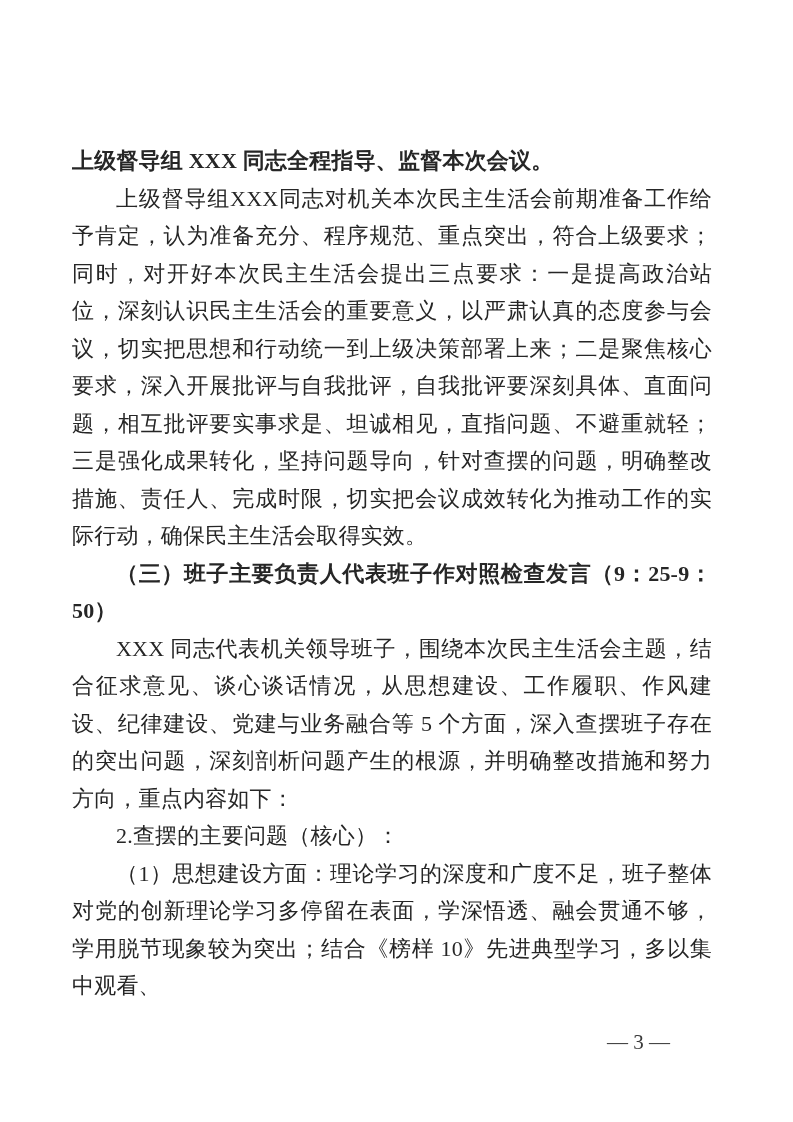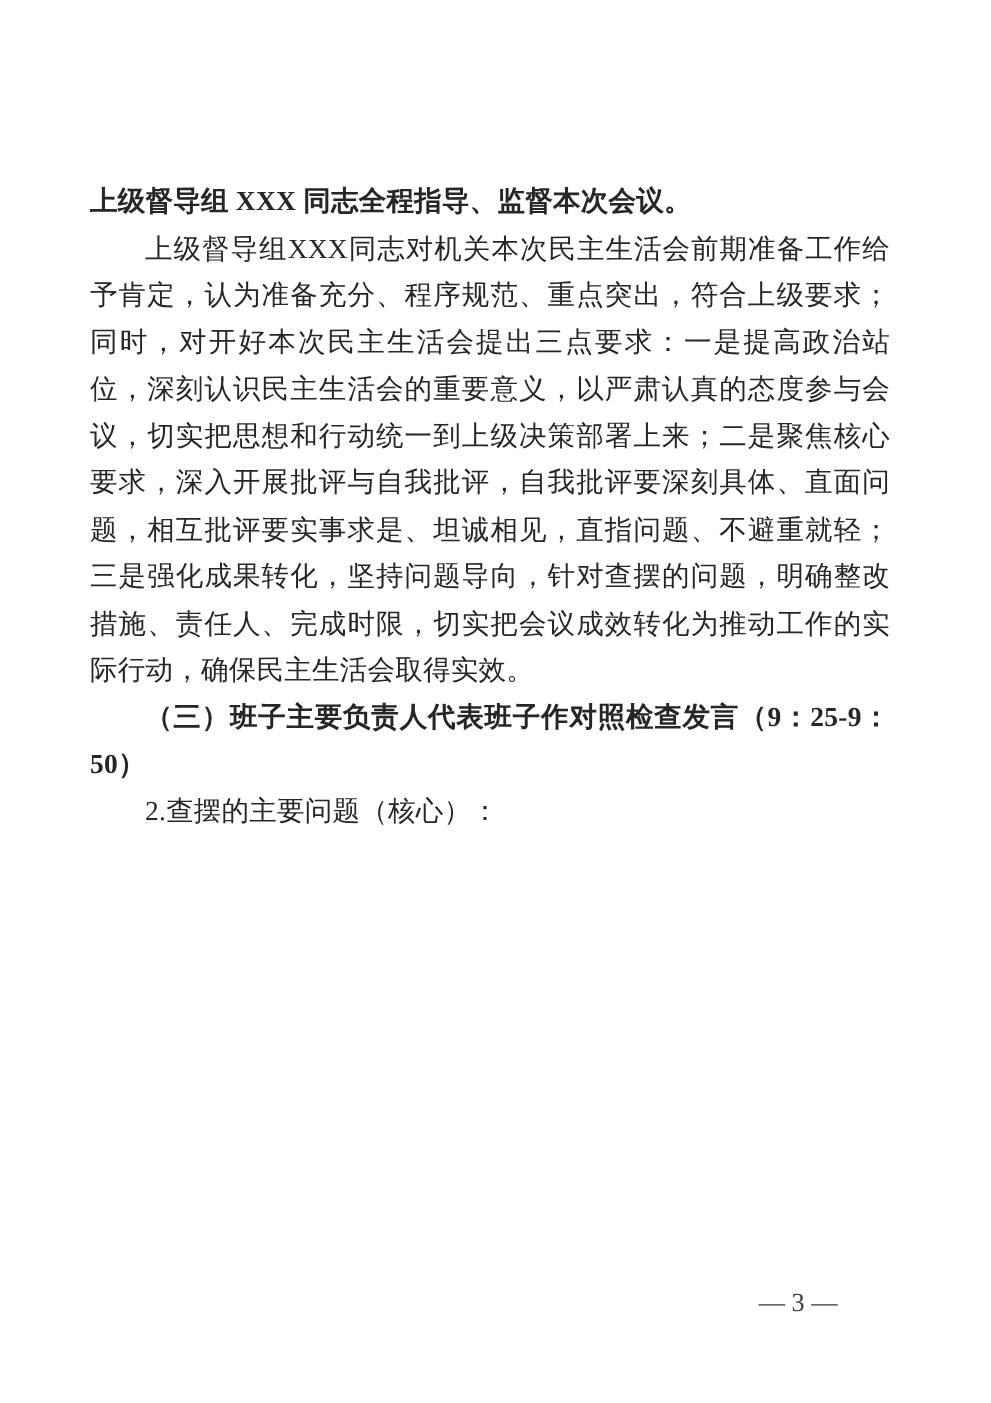--- a/index.html
+++ b/index.html
@@ -56,17 +56,19 @@
   }
 </style>
 </head>
 <body>
 
 <div class="page">
   <main class="content">
     <p class="body no-indent">上级督导组 XXX 同志全程指导、监督本次会议。</p>
     <p class="body">上级督导组XXX同志对机关本次民主生活会前期准备工作给予肯定，认为准备充分、程序规范、重点突出，符合上级要求；同时，对开好本次民主生活会提出三点要求：一是提高政治站位，深刻认识民主生活会的重要意义，以严肃认真的态度参与会议，切实把思想和行动统一到上级决策部署上来；二是聚焦核心要求，深入开展批评与自我批评，自我批评要深刻具体、直面问题，相互批评要实事求是、坦诚相见，直指问题、不避重就轻；三是强化成果转化，坚持问题导向，针对查摆的问题，明确整改措施、责任人、完成时限，切实把会议成效转化为推动工作的实际行动，确保民主生活会取得实效。</p>
     <p class="heading">（三）班子主要负责人代表班子作对照检查发言（9：25-9：50）</p>
+    <p class="body">XXX 同志代表机关领导班子，围绕本次民主生活会主题，结合征求意见、谈心谈话情况，从思想建设、工作履职、作风建设、纪律建设、党建与业务融合等 5 个方面，深入查摆班子存在的突出问题，深刻剖析问题产生的根源，并明确整改措施和努力方向，重点内容如下：</p>
     <p class="body">2.查摆的主要问题（核心）：</p>
+    <p class="body">（1）思想建设方面：理论学习的深度和广度不足，班子整体对党的创新理论学习多停留在表面，学深悟透、融会贯通不够，学用脱节现象较为突出；结合《榜样 10》先进典型学习，多以集中观看、</p>
   </main>
 
   <div class="footer">— 3 —</div>
 </div>
 
 </body></html>

